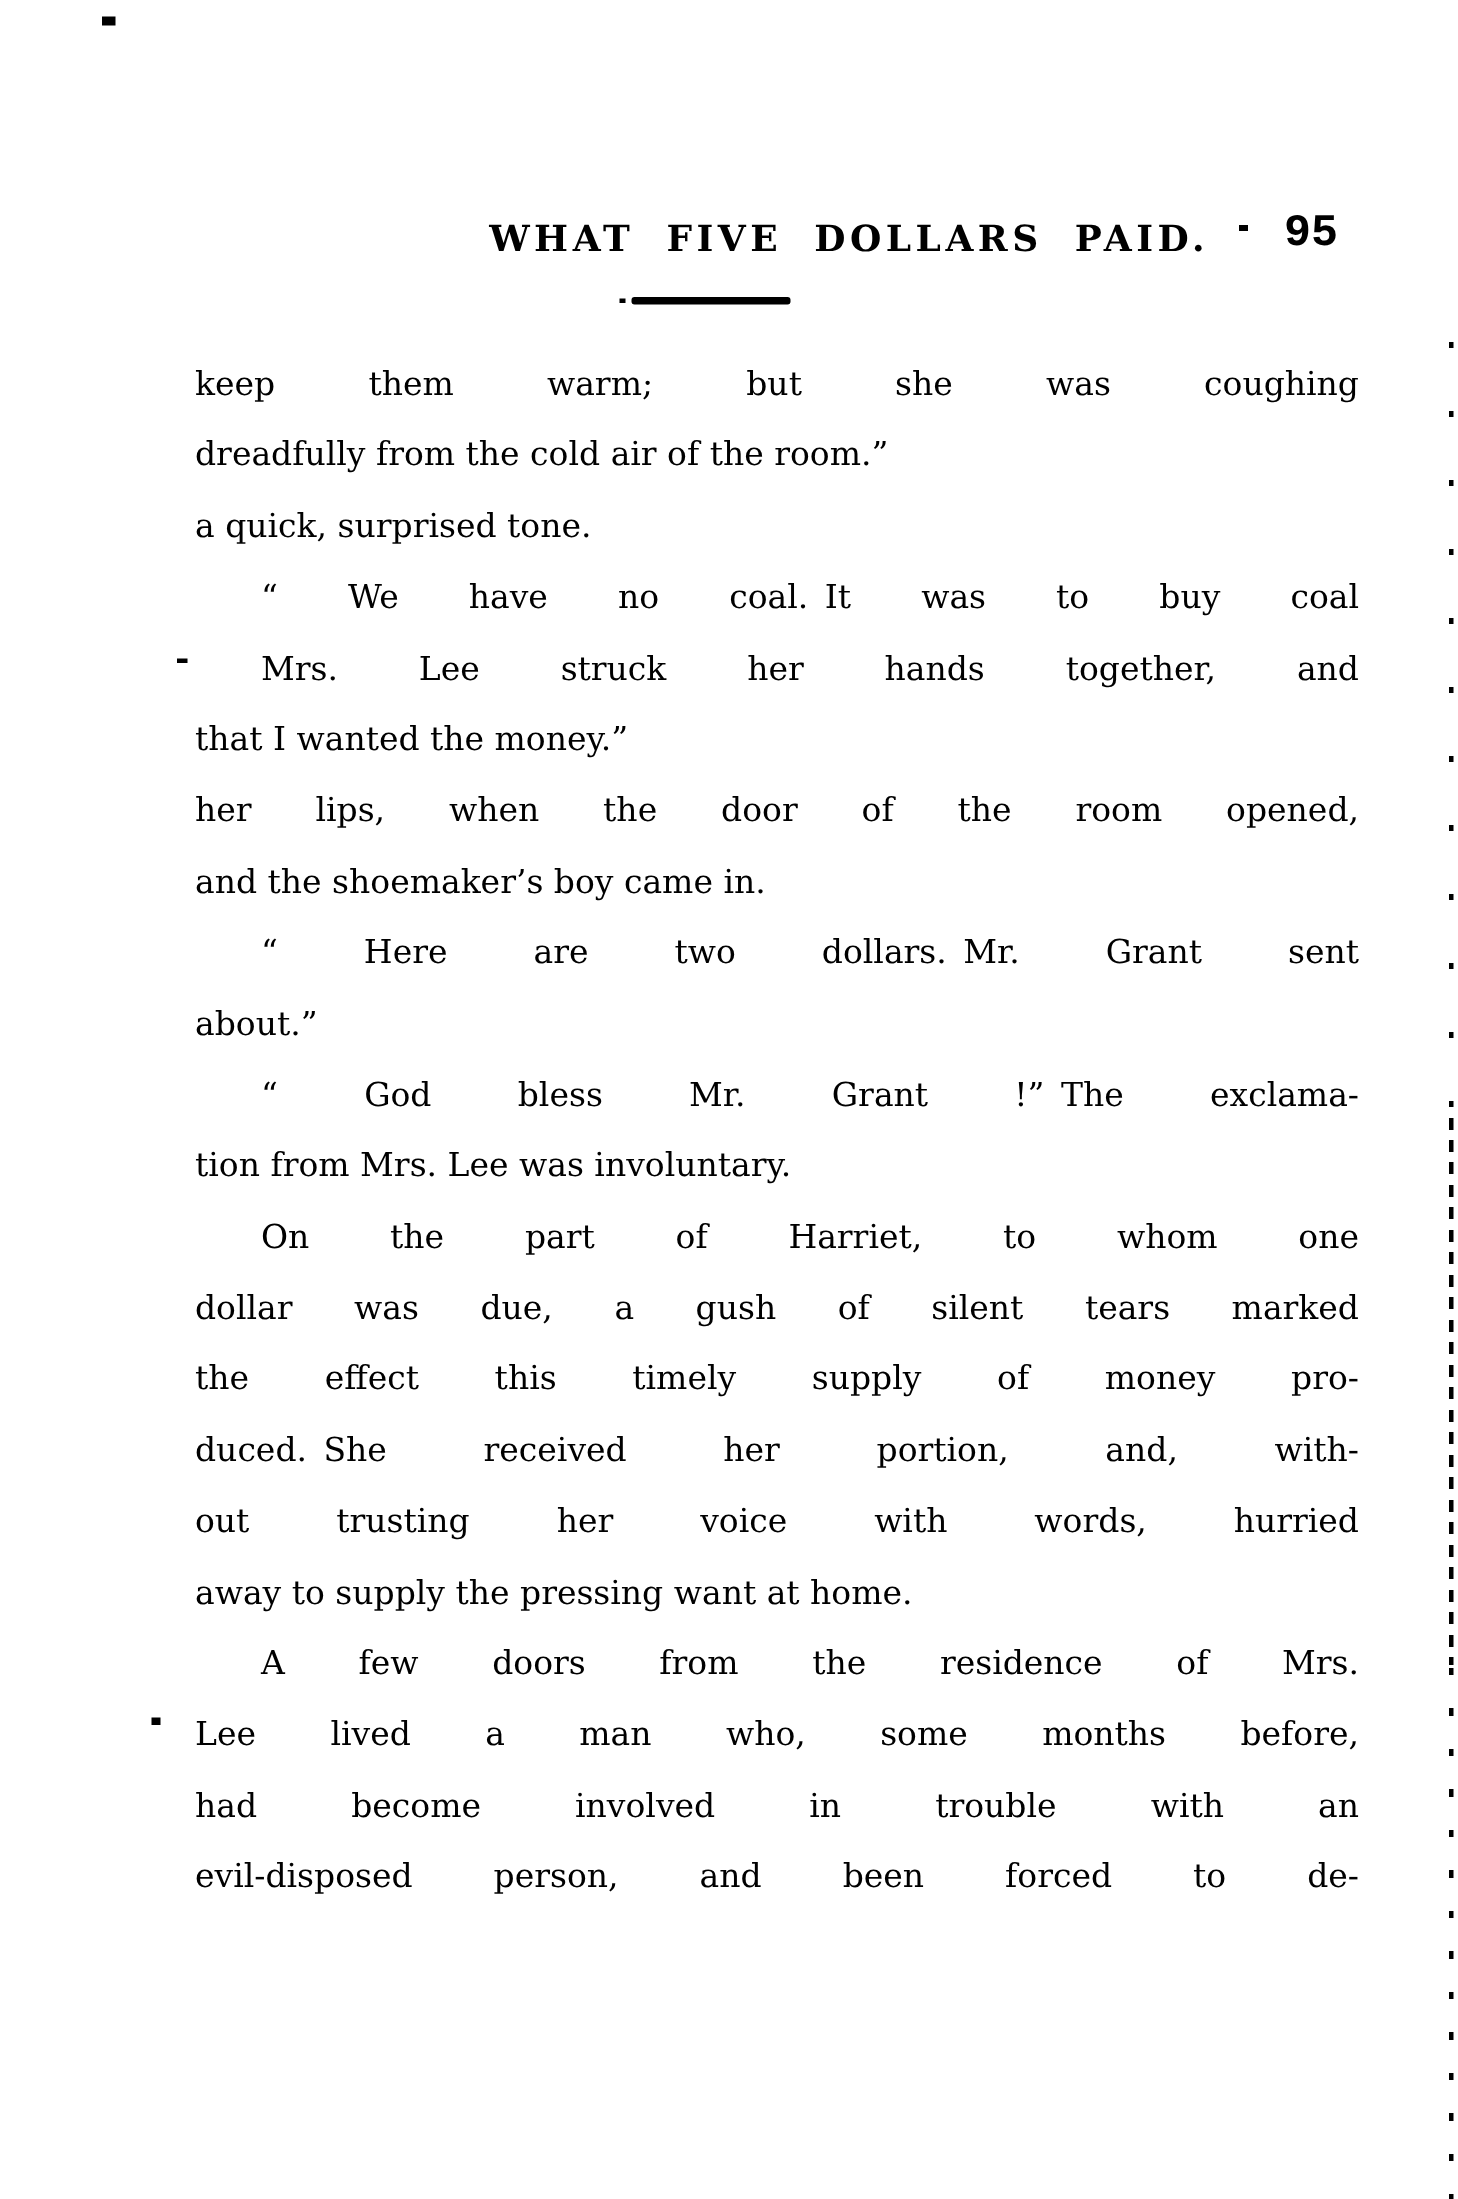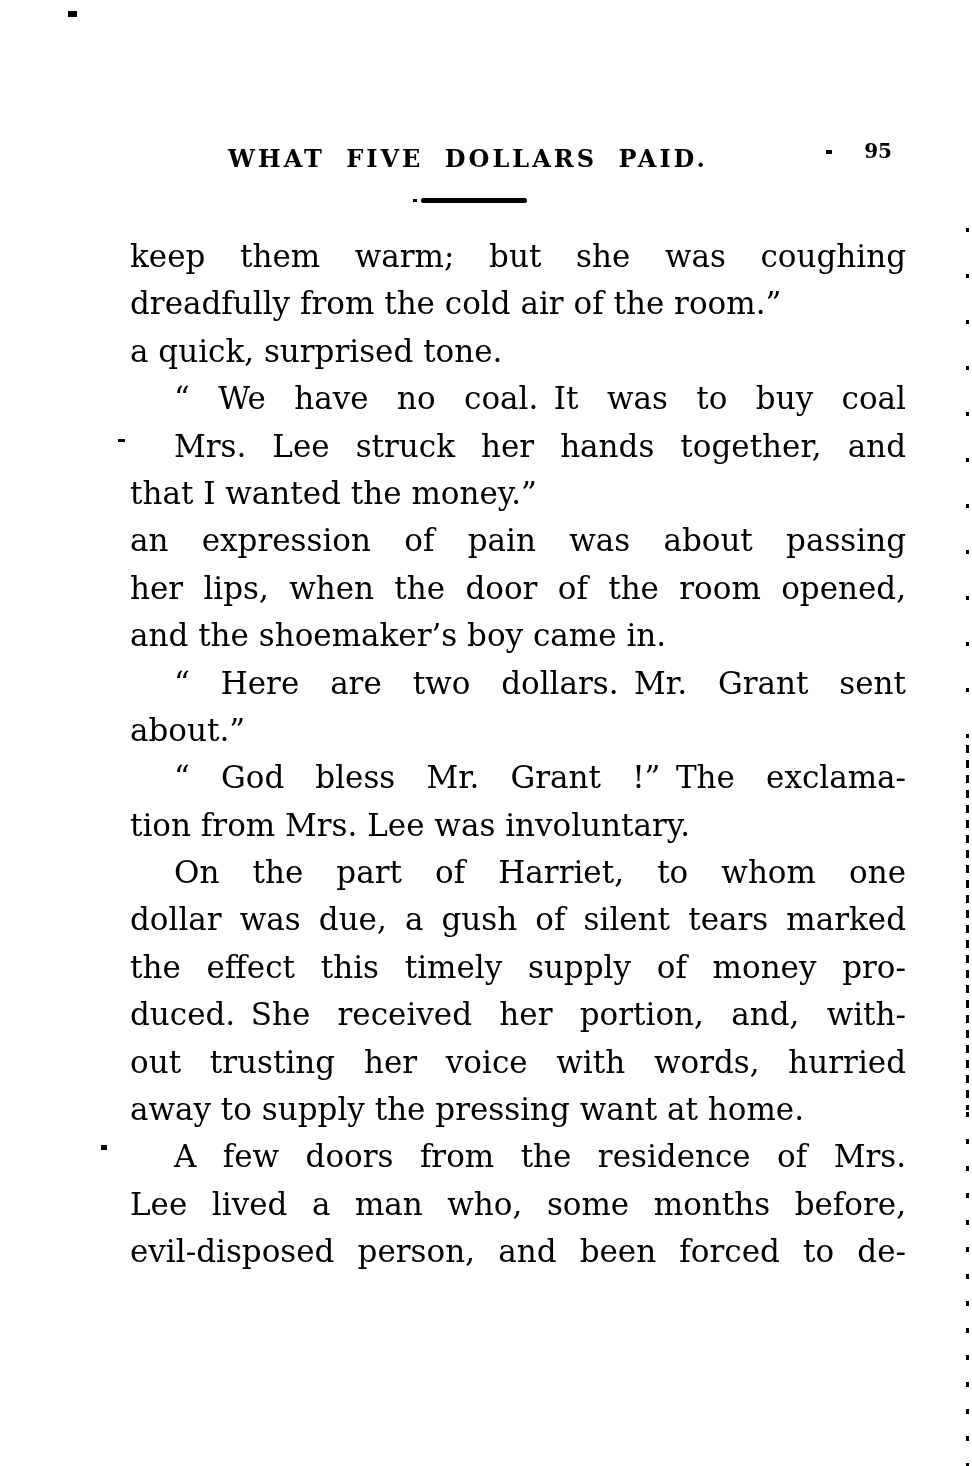--- a/index.html
+++ b/index.html
@@ -22,33 +22,34 @@
     left: 130px;
     top: 142px;
     width: 776px;
     height: 40px;
   }
   .running-title {
     position: absolute;
     left: 0;
     right: 100px;
     top: 2px;
-    text-align: center;
+    text-align: right;
     font-size: 24px;
     font-weight: bold;
     letter-spacing: 3px;
     word-spacing: 10px;
     white-space: nowrap;
   }
   .page-number {
     position: absolute;
     right: 14px;
     top: -3px;
-    font-size: 20px;
+    font-size: 30px;
     font-weight: bold;
+    font-family: Liberation Mono, monospace;
   }
   
   .section-divider {
     position: absolute;
     left: 421px;
     top: 198px;
     width: 106px;
     height: 5px;
     background: #000;
     border-radius: 2px;
@@ -61,21 +62,21 @@
     width: 4px;
     height: 3px;
     background: #000;
   }
   
   .body-text {
     position: absolute;
     left: 130px;
     top: 233px;
     width: 776px;
-    font-size: 31px;
+    font-size: 22px;
     line-height: 47.4px;
     font-weight: normal;
   }
   .line {
     text-align: justify;
     text-align-last: justify;
     height: 47.4px;
     overflow: visible;
     white-space: nowrap;
   }
@@ -128,35 +129,35 @@
 
   <div class="section-divider"></div>
 
   <div class="body-text">
     <div class="line">keep them warm; but she was coughing</div>
     <div class="line end">dreadfully from the cold air of the room.”</div>
     <div class="line end">a quick, surprised tone.</div>
     <div class="line indent">“ We have no coal. It was to buy coal</div>
     <div class="line indent">Mrs. Lee struck her hands together, and</div>
     <div class="line end">that I wanted the money.”</div>
-    <div class="line">an expression of pain was about passing</div>
     <div class="line">her lips, when the door of the room opened,</div>
     <div class="line end">and the shoemaker’s boy came in.</div>
     <div class="line indent">“ Here are two dollars. Mr. Grant sent</div>
     <div class="line end">about.”</div>
     <div class="line indent">“ God bless Mr. Grant !” The exclama-</div>
     <div class="line end">tion from Mrs. Lee was involuntary.</div>
     <div class="line indent">On the part of Harriet, to whom one</div>
     <div class="line">dollar was due, a gush of silent tears marked</div>
     <div class="line">the effect this timely supply of money pro-</div>
     <div class="line">duced. She received her portion, and, with-</div>
     <div class="line">out trusting her voice with words, hurried</div>
     <div class="line end">away to supply the pressing want at home.</div>
     <div class="line indent">A few doors from the residence of Mrs.</div>
     <div class="line">Lee lived a man who, some months before,</div>
+    <div class="line">had become involved in trouble with an</div>
     <div class="line">evil-disposed person, and been forced to de-</div>
   </div>
 
   <div class="scan-speck speck-1"></div>
   <div class="scan-speck speck-2"></div>
   <div class="scan-speck speck-3"></div>
   <div class="scan-speck speck-4"></div>
 
   <div class="edge-marks edge-sparse"></div>
   <div class="edge-marks edge-dense"></div>

